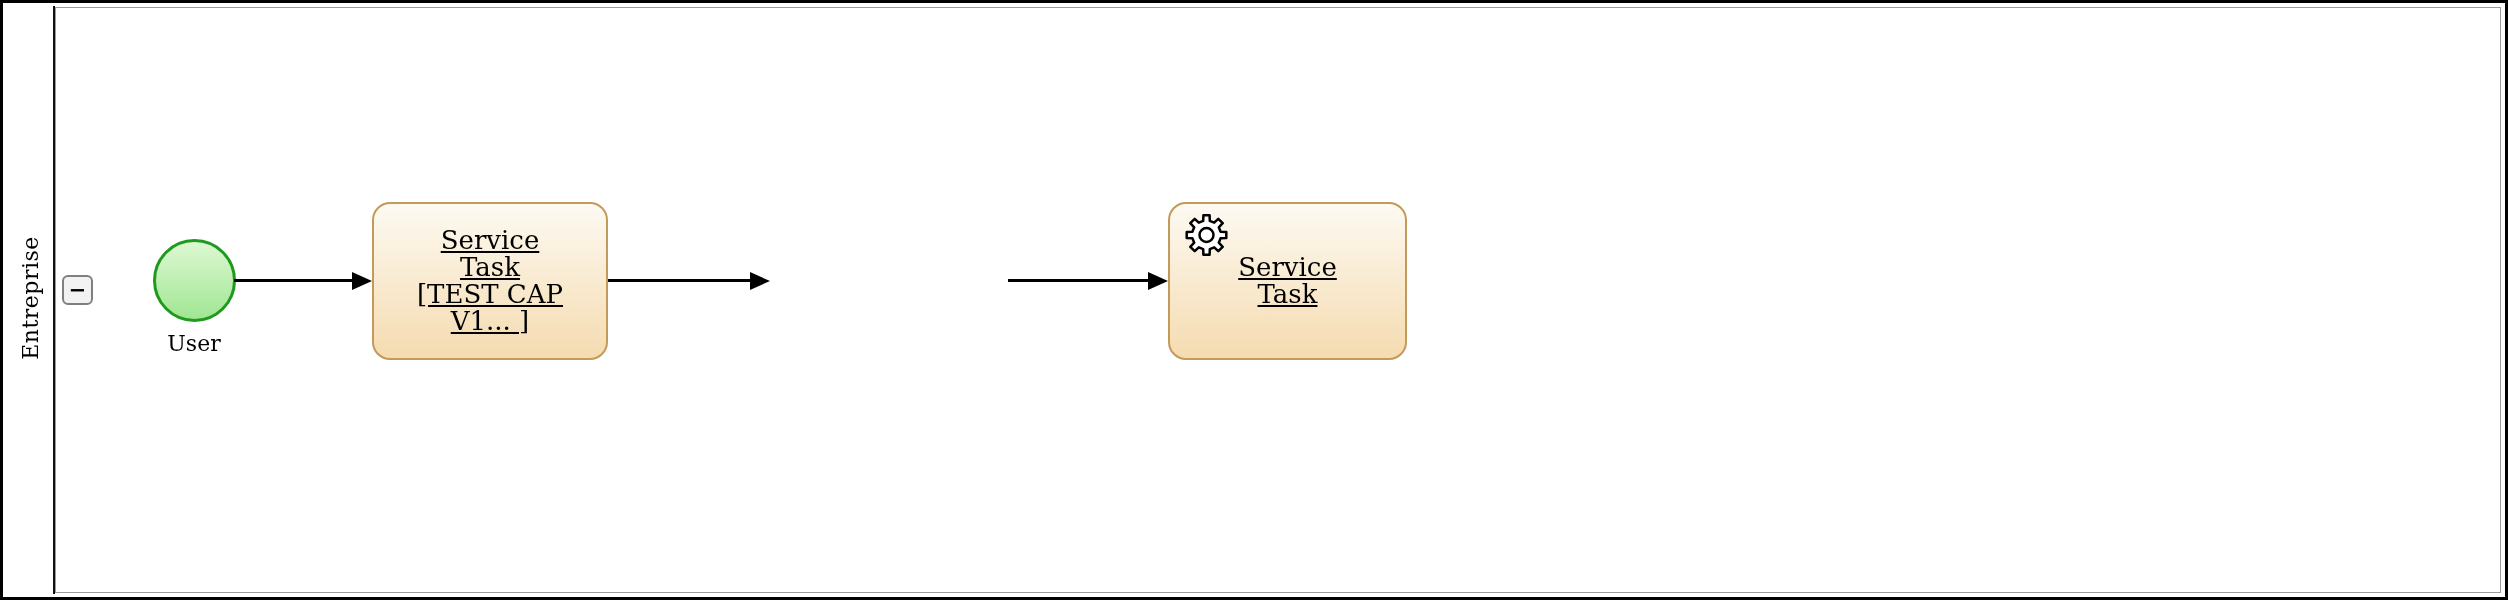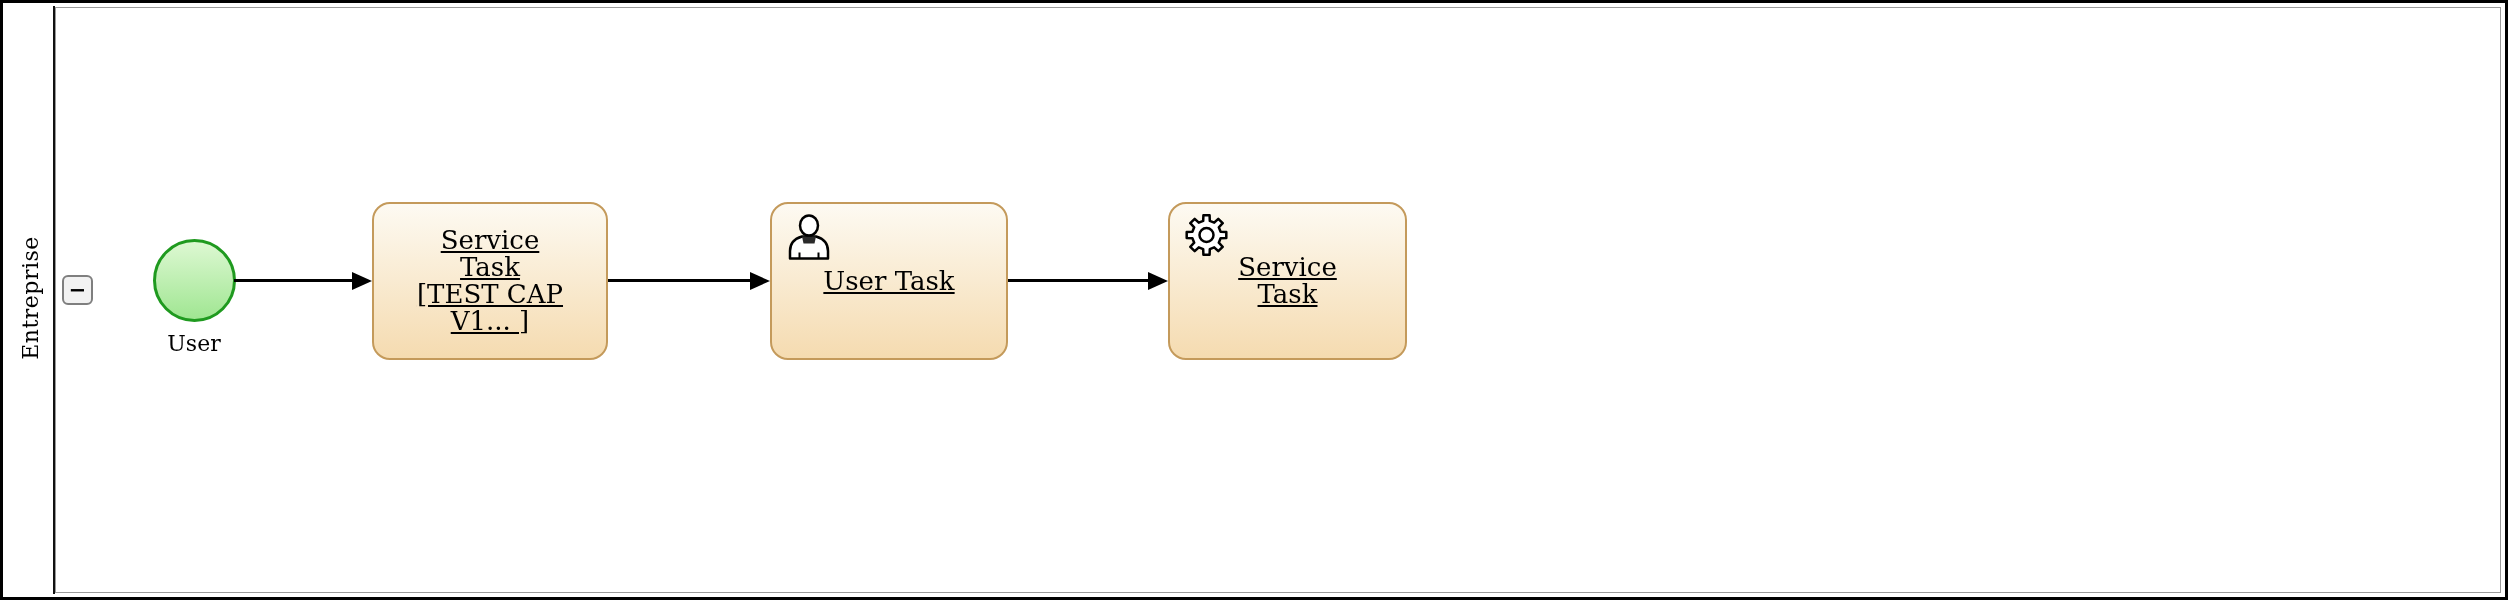--- a/index.html
+++ b/index.html
@@ -169,31 +169,20 @@
     <span>Task</span>
     <span>[TEST CAP</span>
     <span>V1... ]</span>
   </div>
 
   <div>
     <div id="flow2-line" class="flow-line"></div>
     <div id="flow2-head" class="flow-head"></div>
   </div>
 
-  <div id="task-user" class="task">
-    <span class="task-icon">
-      <svg width="42" height="47" viewBox="0 0 42 47">
-        <path d="M2 45.5 V38 C2 29.5 7 25.5 14 23.5 L28 23.5 C35 25.5 40 29.5 40 38 V45.5 Z" fill="#ffffff" stroke="#000000" stroke-width="2.5" stroke-linejoin="round"></path>
-        <path d="M14 23.5 L28 23.5 L26.5 30.5 L15.5 30.5 Z" fill="#2a2a2a"></path>
-        <ellipse cx="21" cy="12.5" rx="9" ry="10" fill="#ffffff" stroke="#000000" stroke-width="2.5"></ellipse>
-        <path d="M11.5 45.5 V39.5 M30.5 45.5 V39.5" fill="none" stroke="#000000" stroke-width="2"></path>
-      </svg>
-    </span>
-    <span>User Task</span>
-  </div>
 
   <div>
     <div id="flow3-line" class="flow-line"></div>
     <div id="flow3-head" class="flow-head"></div>
   </div>
 
   <div id="task-service-2" class="task">
     <span class="task-icon" style="left:14px; top:9px;">
       <svg width="45" height="44" viewBox="0 0 44 44">
         <path d="M36.1 18.7 L41.8 18.9 L41.8 25.1 L36.1 25.3 L34.3 29.7 L38.2 33.8 L33.8 38.2 L29.7 34.3 L25.3 36.1 L25.1 41.8 L18.9 41.8 L18.7 36.1 L14.3 34.3 L10.2 38.2 L5.8 33.8 L9.7 29.7 L7.9 25.3 L2.2 25.1 L2.2 18.9 L7.9 18.7 L9.7 14.3 L5.8 10.2 L10.2 5.8 L14.3 9.7 L18.7 7.9 L18.9 2.2 L25.1 2.2 L25.3 7.9 L29.7 9.7 L33.8 5.8 L38.2 10.2 L34.3 14.3 Z" fill="#ffffff" stroke="#000000" stroke-width="2.5" stroke-linejoin="round"></path>

